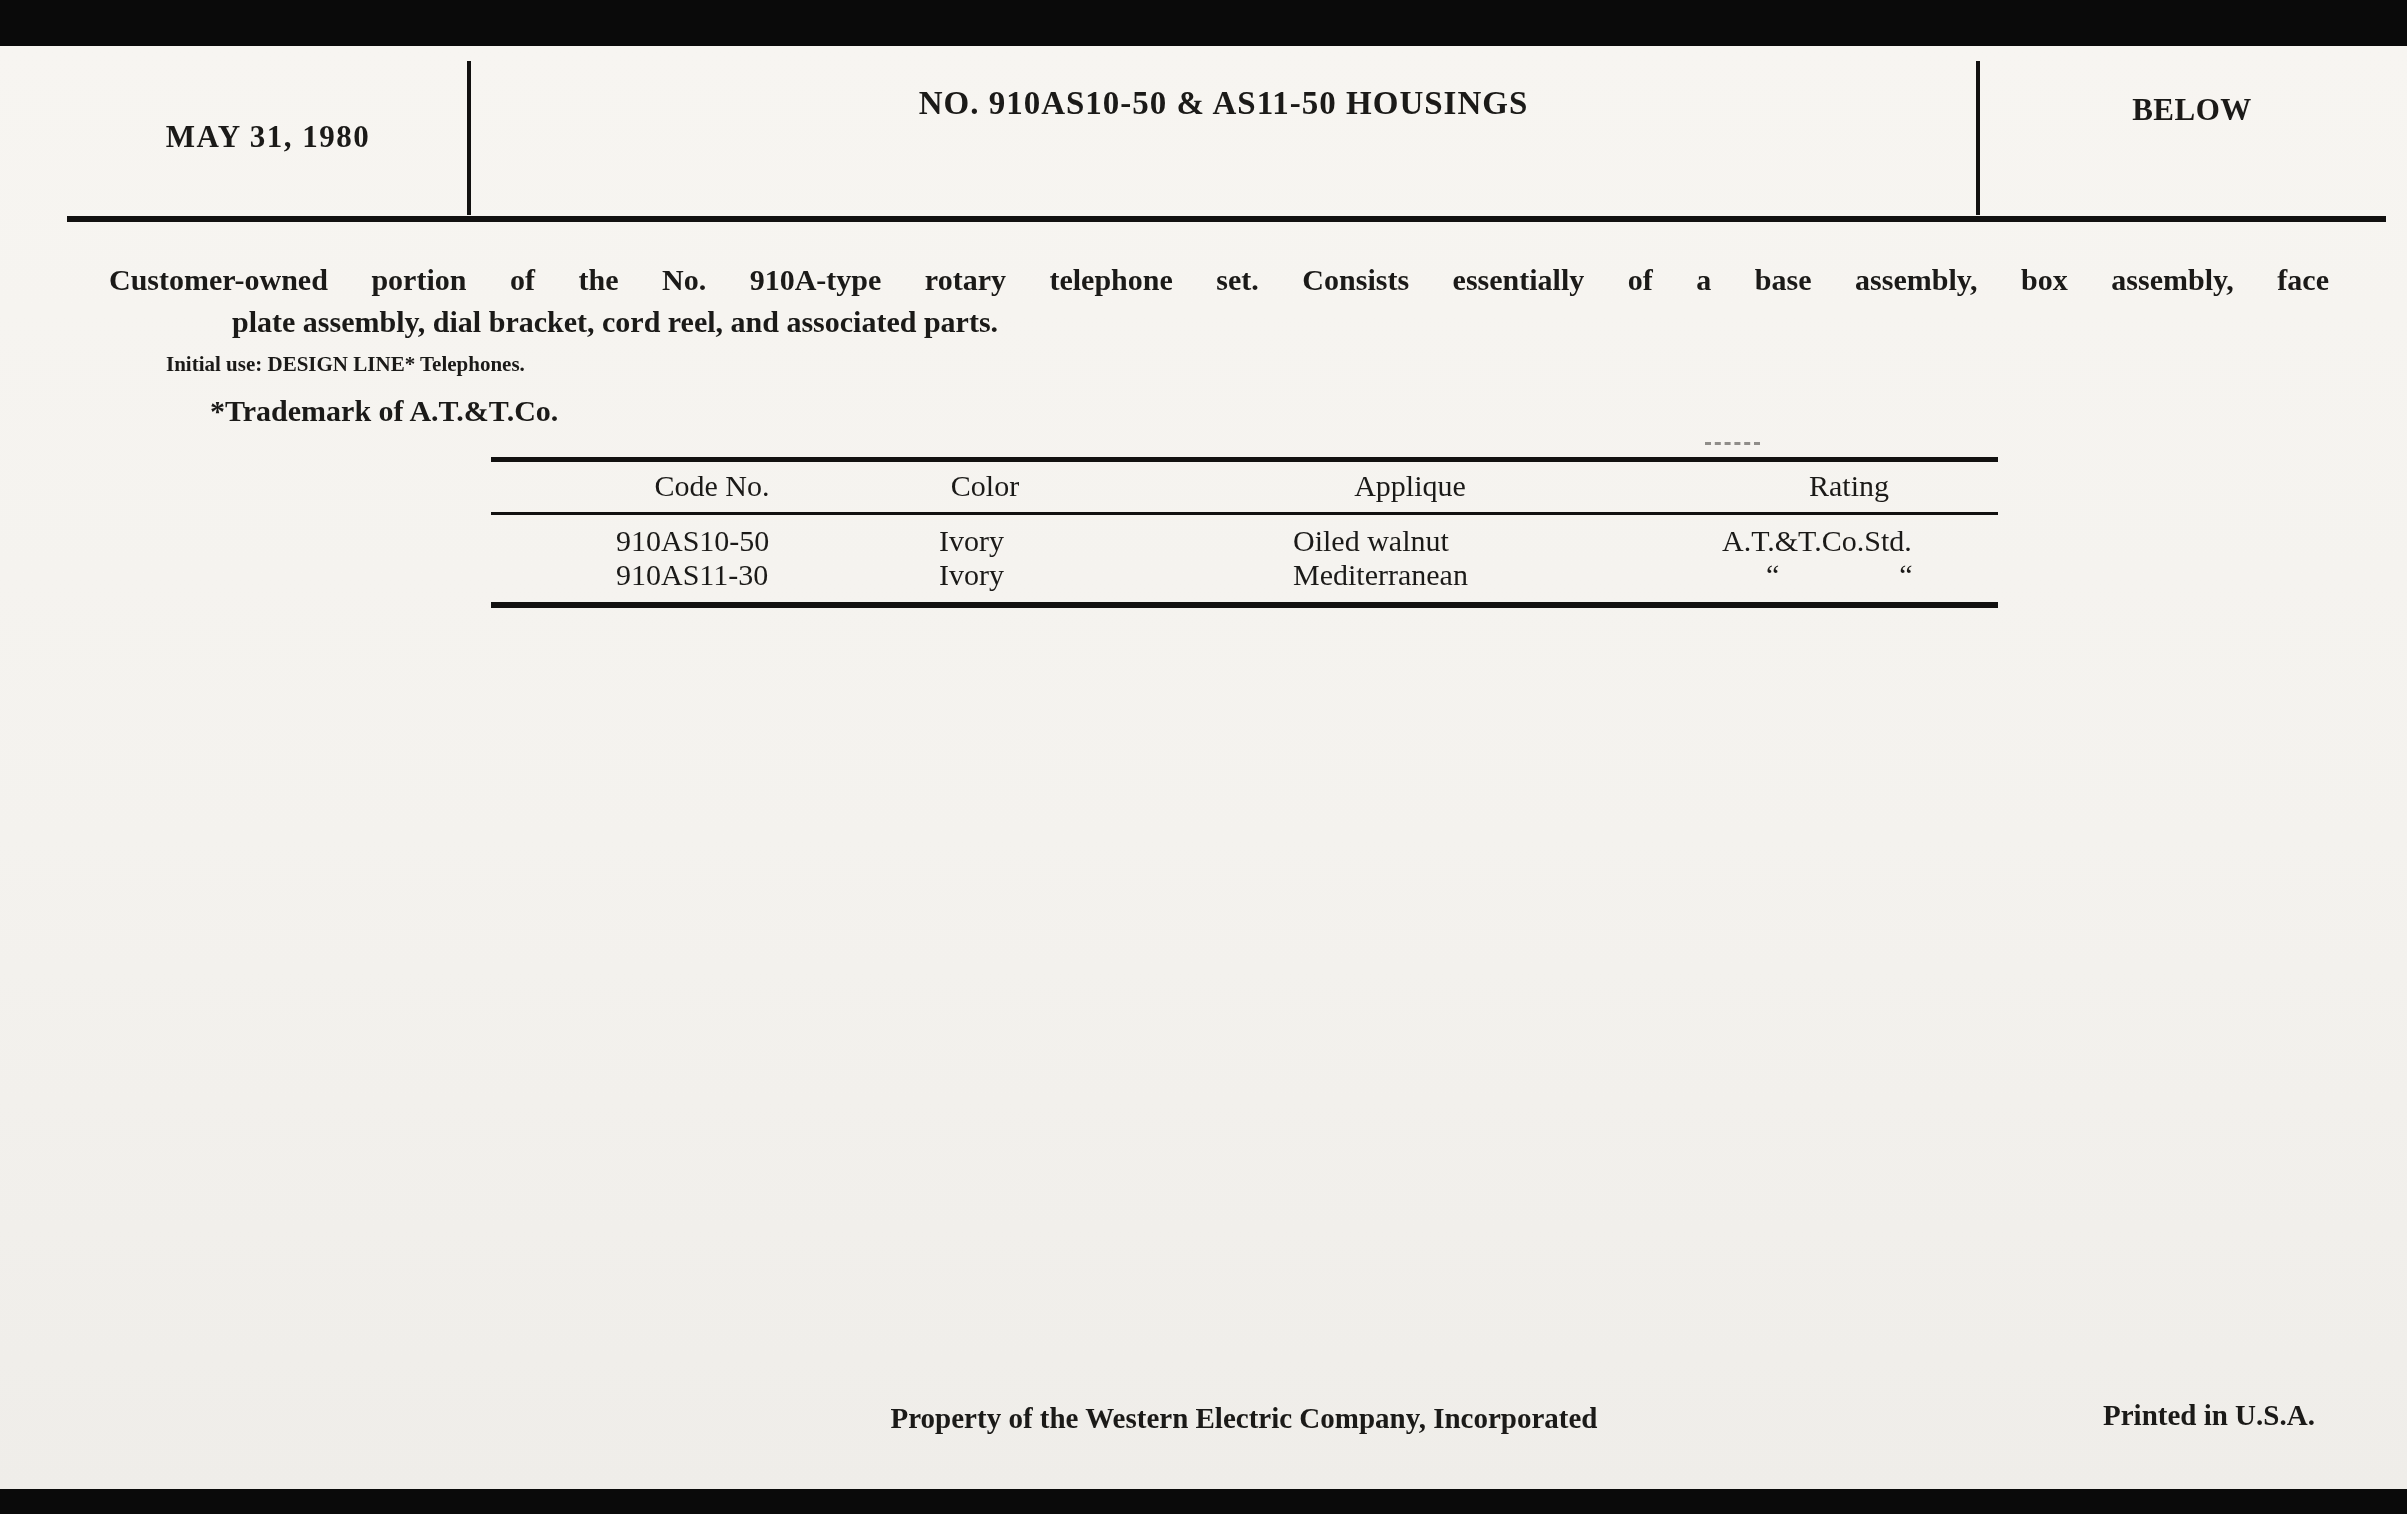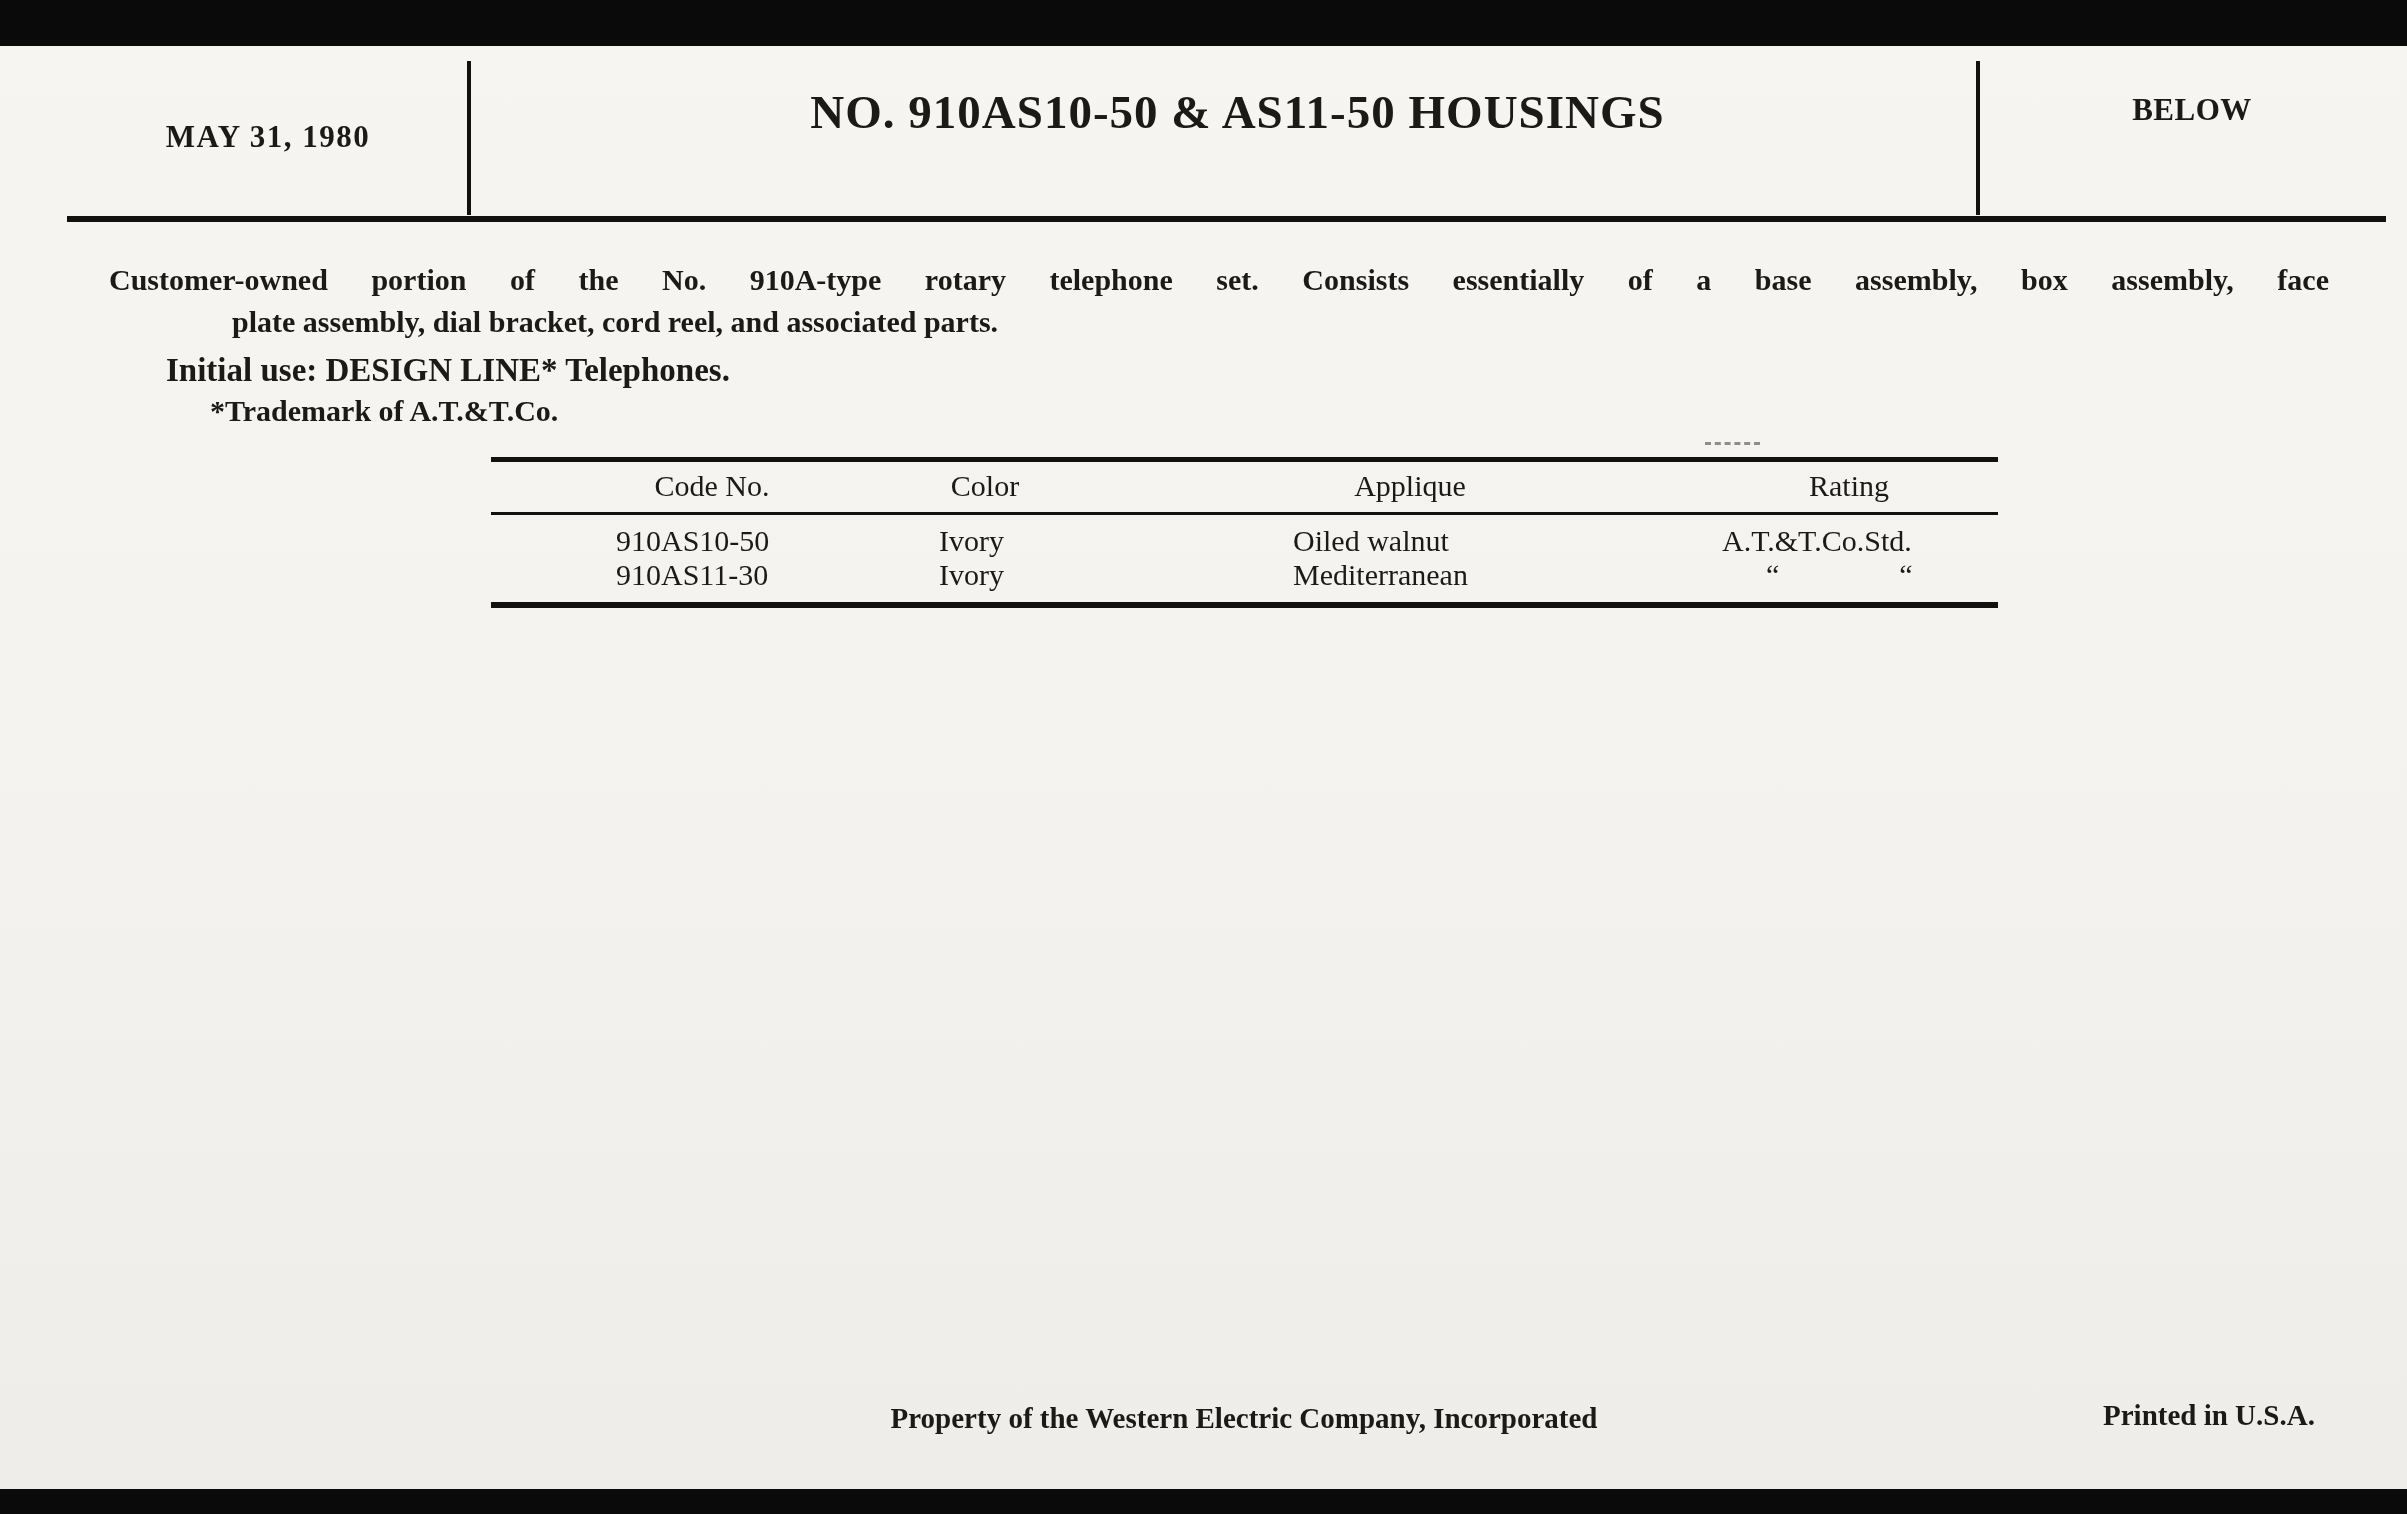--- a/index.html
+++ b/index.html
@@ -18,28 +18,28 @@
   .bar.bottom{top:1489px;height:26px;}
 
   .sheet{position:absolute;left:0;top:46px;width:2408px;height:1443px;
     background:linear-gradient(180deg,#f7f5f1 0%,#f4f2ee 55%,#efede9 100%);}
 
   
   .date{left:69px;top:119px;width:398px;text-align:center;font-size:31px;letter-spacing:1.5px;}
   .vline{width:4px;background:#121110;top:61px;height:154px;}
   .v1{left:467px;}
   .v2{left:1976px;}
-  .title{left:485px;top:85px;width:1505px;text-align:center;font-size:47px;letter-spacing:1px;white-space:nowrap;}
+  .title{left:471px;top:85px;width:1505px;text-align:center;font-size:33px;letter-spacing:1px;white-space:nowrap;}
   .ratings{left:1980px;top:91px;width:424px;text-align:center;font-size:31px;line-height:1.22;letter-spacing:0.5px;}
   .hrule{left:67px;top:216px;width:2319px;height:6px;background:#121110;}
 
   
   .para1{left:109px;top:263px;width:2220px;font-size:30px;text-align:justify;text-align-last:justify;}
   .para2{left:232px;top:305px;font-size:30px;white-space:nowrap;}
-  .initial{left:166px;top:352px;font-size:33px;white-space:nowrap;}
+  .initial{left:166px;top:352px;font-size:21px;white-space:nowrap;}
   .tm{left:210px;top:394px;font-size:30px;white-space:nowrap;}
 
   
   .ptable{position:absolute;left:491px;top:457px;width:1507px;height:158px;}
   .tline{position:absolute;left:0;width:1507px;background:#121110;}
   .t-top{top:0;height:5px;}
   .t-mid{top:55px;height:3px;}
   .t-bot{top:145px;height:6px;}
   .ptable span{position:absolute;font-size:30px;font-weight:400;white-space:nowrap;text-align:center;}
   .th{top:12px;transform:translateX(-50%);}

